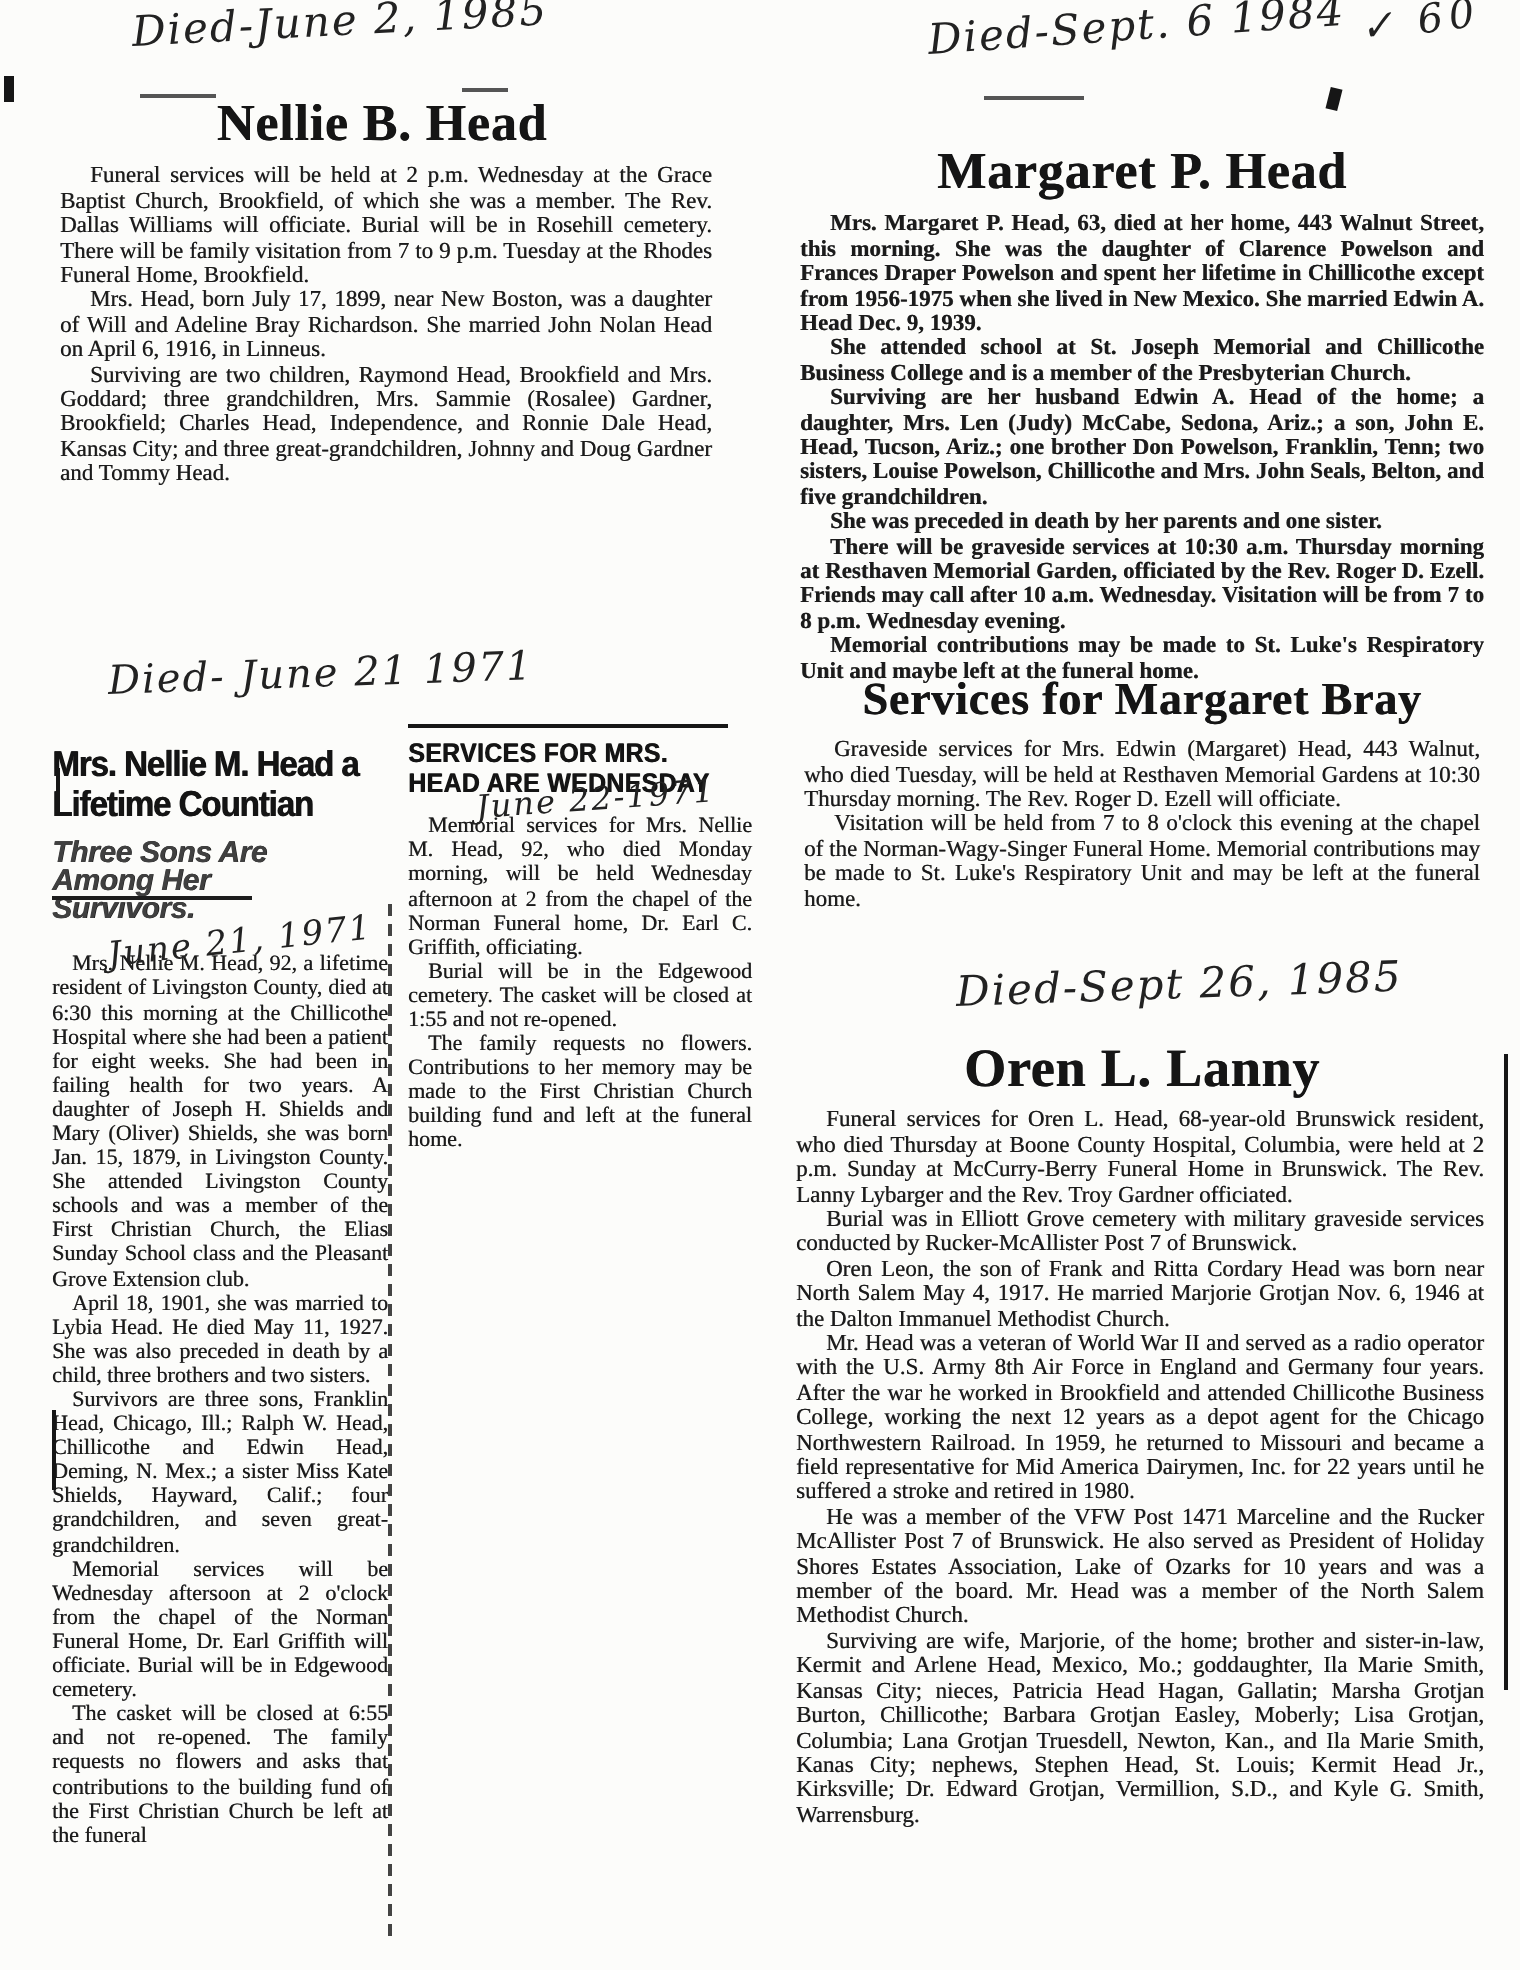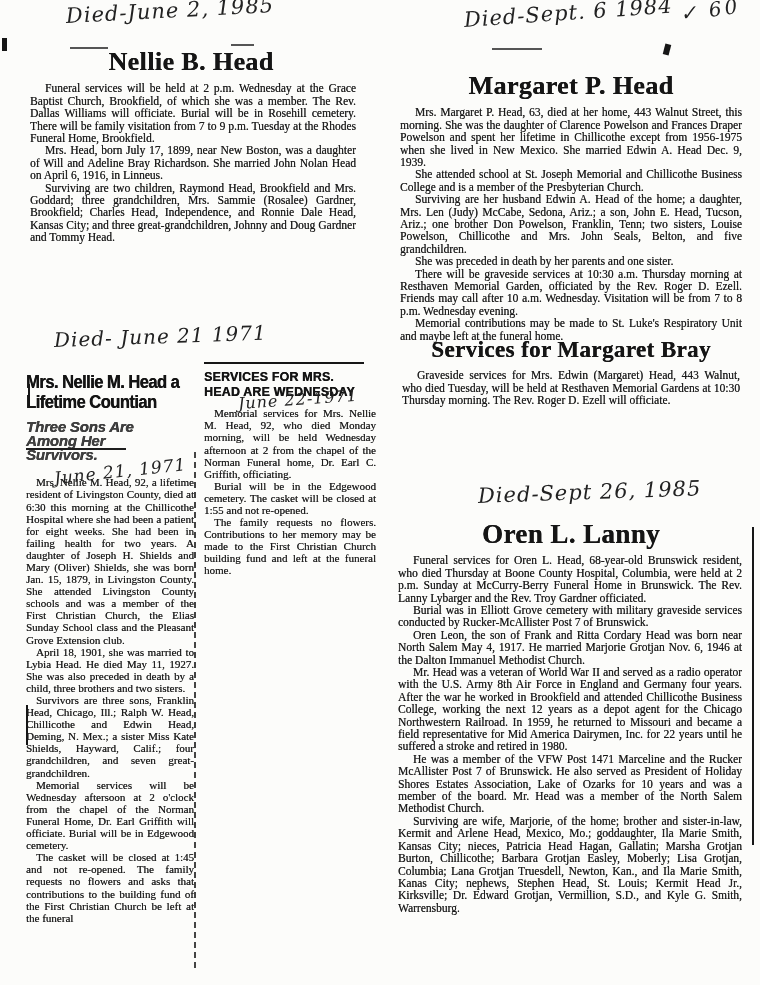--- a/index.html
+++ b/index.html
@@ -60,34 +60,35 @@
       <p>Funeral services will be held at 2 p.m. Wednesday at the Grace Baptist Church, Brookfield, of which she was a member. The Rev. Dallas Williams will officiate. Burial will be in Rosehill cemetery. There will be family visitation from 7 to 9 p.m. Tuesday at the Rhodes Funeral Home, Brookfield.</p>
       <p>Mrs. Head, born July 17, 1899, near New Boston, was a daughter of Will and Adeline Bray Richardson. She married John Nolan Head on April 6, 1916, in Linneus.</p>
       <p>Surviving are two children, Raymond Head, Brookfield and Mrs. Goddard; three grandchildren, Mrs. Sammie (Rosalee) Gardner, Brookfield; Charles Head, Independence, and Ronnie Dale Head, Kansas City; and three great-grandchildren, Johnny and Doug Gardner and Tommy Head.</p>
     </div>
   </section>
 
   <section class="clip" style="left:392px;top:0;width:358px;">
     <div class="hw" style="left:72px;top:8px;font-size:21px;transform:rotate(-4deg);">Died-Sept. 6 1984</div>
     <div class="hw" style="left:288px;top:2px;font-size:20px;transform:rotate(-8deg);letter-spacing:3px;">✓ 60</div>
     <h1 class="headline-serif" style="margin-top:72px;font-size:26px;">Margaret P. Head</h1>
-    <div class="body" style="margin:7px 8px 0 8px;">
+    <div class="body" style="margin:7px 8px 0 8px;font-weight:bold;">
       <p>Mrs. Margaret P. Head, 63, died at her home, 443 Walnut Street, this morning. She was the daughter of Clarence Powelson and Frances Draper Powelson and spent her lifetime in Chillicothe except from 1956-1975 when she lived in New Mexico. She married Edwin A. Head Dec. 9, 1939.</p>
       <p>She attended school at St. Joseph Memorial and Chillicothe Business College and is a member of the Presbyterian Church.</p>
       <p>Surviving are her husband Edwin A. Head of the home; a daughter, Mrs. Len (Judy) McCabe, Sedona, Ariz.; a son, John E. Head, Tucson, Ariz.; one brother Don Powelson, Franklin, Tenn; two sisters, Louise Powelson, Chillicothe and Mrs. John Seals, Belton, and five grandchildren.</p>
       <p>She was preceded in death by her parents and one sister.</p>
       <p>There will be graveside services at 10:30 a.m. Thursday morning at Resthaven Memorial Garden, officiated by the Rev. Roger D. Ezell. Friends may call after 10 a.m. Wednesday. Visitation will be from 7 to 8 p.m. Wednesday evening.</p>
       <p>Memorial contributions may be made to St. Luke's Respiratory Unit and maybe left at the funeral home.</p>
     </div>
   </section>
 
   <section class="clip" style="left:392px;top:338px;width:358px;">
     <h2 class="headline-serif" style="font-size:23px;">Services for Margaret Bray</h2>
     <div class="body" style="margin:7px 10px 0 10px;">
       <p>Graveside services for Mrs. Edwin (Margaret) Head, 443 Walnut, who died Tuesday, will be held at Resthaven Memorial Gardens at 10:30 Thursday morning. The Rev. Roger D. Ezell will officiate.</p>
+      <p>Visitation will be held from 7 to 8 o'clock this evening at the chapel of the Norman-Wagy-Singer Funeral Home. Memorial contributions may be made to St. Luke's Respiratory Unit and may be left at the funeral home.</p>
     </div>
   </section>
 
   <section class="clip" style="left:390px;top:484px;width:362px;">
     <div class="hw" style="left:88px;top:0;font-size:21px;transform:rotate(-2deg);">Died-Sept 26, 1985</div>
     <h1 class="headline-serif" style="margin-top:36px;font-size:27px;">Oren L. Lanny</h1>
     <div class="body" style="margin:6px 10px 0 8px;">
       <p>Funeral services for Oren L. Head, 68-year-old Brunswick resident, who died Thursday at Boone County Hospital, Columbia, were held at 2 p.m. Sunday at McCurry-Berry Funeral Home in Brunswick. The Rev. Lanny Lybarger and the Rev. Troy Gardner officiated.</p>
       <p>Burial was in Elliott Grove cemetery with military graveside services conducted by Rucker-McAllister Post 7 of Brunswick.</p>
       <p>Oren Leon, the son of Frank and Ritta Cordary Head was born near North Salem May 4, 1917. He married Marjorie Grotjan Nov. 6, 1946 at the Dalton Immanuel Methodist Church.</p>
@@ -106,21 +107,21 @@
       <div style="position:relative;margin-top:8px;width:152px;">
         <p class="subhead">Three Sons Are Among Her Survivors.</p>
         <div class="subhead-underline" style="left:0;top:28px;width:100px;"></div>
       </div>
       <div class="hw" style="left:28px;top:96px;font-size:17px;transform:rotate(-6deg);">June 21, 1971</div>
       <div class="body" style="margin-top:14px;">
         <p>Mrs. Nellie M. Head, 92, a lifetime resident of Livingston County, died at 6:30 this morning at the Chillicothe Hospital where she had been a patient for eight weeks. She had been in failing health for two years. A daughter of Joseph H. Shields and Mary (Oliver) Shields, she was born Jan. 15, 1879, in Livingston County. She attended Livingston County schools and was a member of the First Christian Church, the Elias Sunday School class and the Pleasant Grove Extension club.</p>
         <p>April 18, 1901, she was married to Lybia Head. He died May 11, 1927. She was also preceded in death by a child, three brothers and two sisters.</p>
         <p>Survivors are three sons, Franklin Head, Chicago, Ill.; Ralph W. Head, Chillicothe and Edwin Head, Deming, N. Mex.; a sister Miss Kate Shields, Hayward, Calif.; four grandchildren, and seven great-grandchildren.</p>
         <p>Memorial services will be Wednesday aftersoon at 2 o'clock from the chapel of the Norman Funeral Home, Dr. Earl Griffith will officiate. Burial will be in Edgewood cemetery.</p>
-        <p>The casket will be closed at 1:45 and not re-opened. The family requests no flowers and asks that contributions to the building fund of the First Christian Church be left at the funeral</p>
+        <p>The casket will be closed at 6:55 and not re-opened. The family requests no flowers and asks that contributions to the building fund of the First Christian Church be left at the funeral</p>
       </div>
     </div>
 
     <div class="divider-dashed" style="left:178px;top:130px;height:516px;"></div>
 
     <div class="colR" style="left:188px;top:40px;width:172px;">
       <div class="rule-h" style="position:static;width:160px;margin-bottom:5px;"></div>
       <div class="headline-sans" style="font-size:13.5px;letter-spacing:.2px;">SERVICES FOR MRS.</div>
       <div class="headline-sans" style="font-size:13.5px;letter-spacing:.2px;">HEAD ARE WEDNESDAY</div>
       <div class="hw" style="left:34px;top:32px;font-size:16px;transform:rotate(-4deg);">June 22-1971</div>

